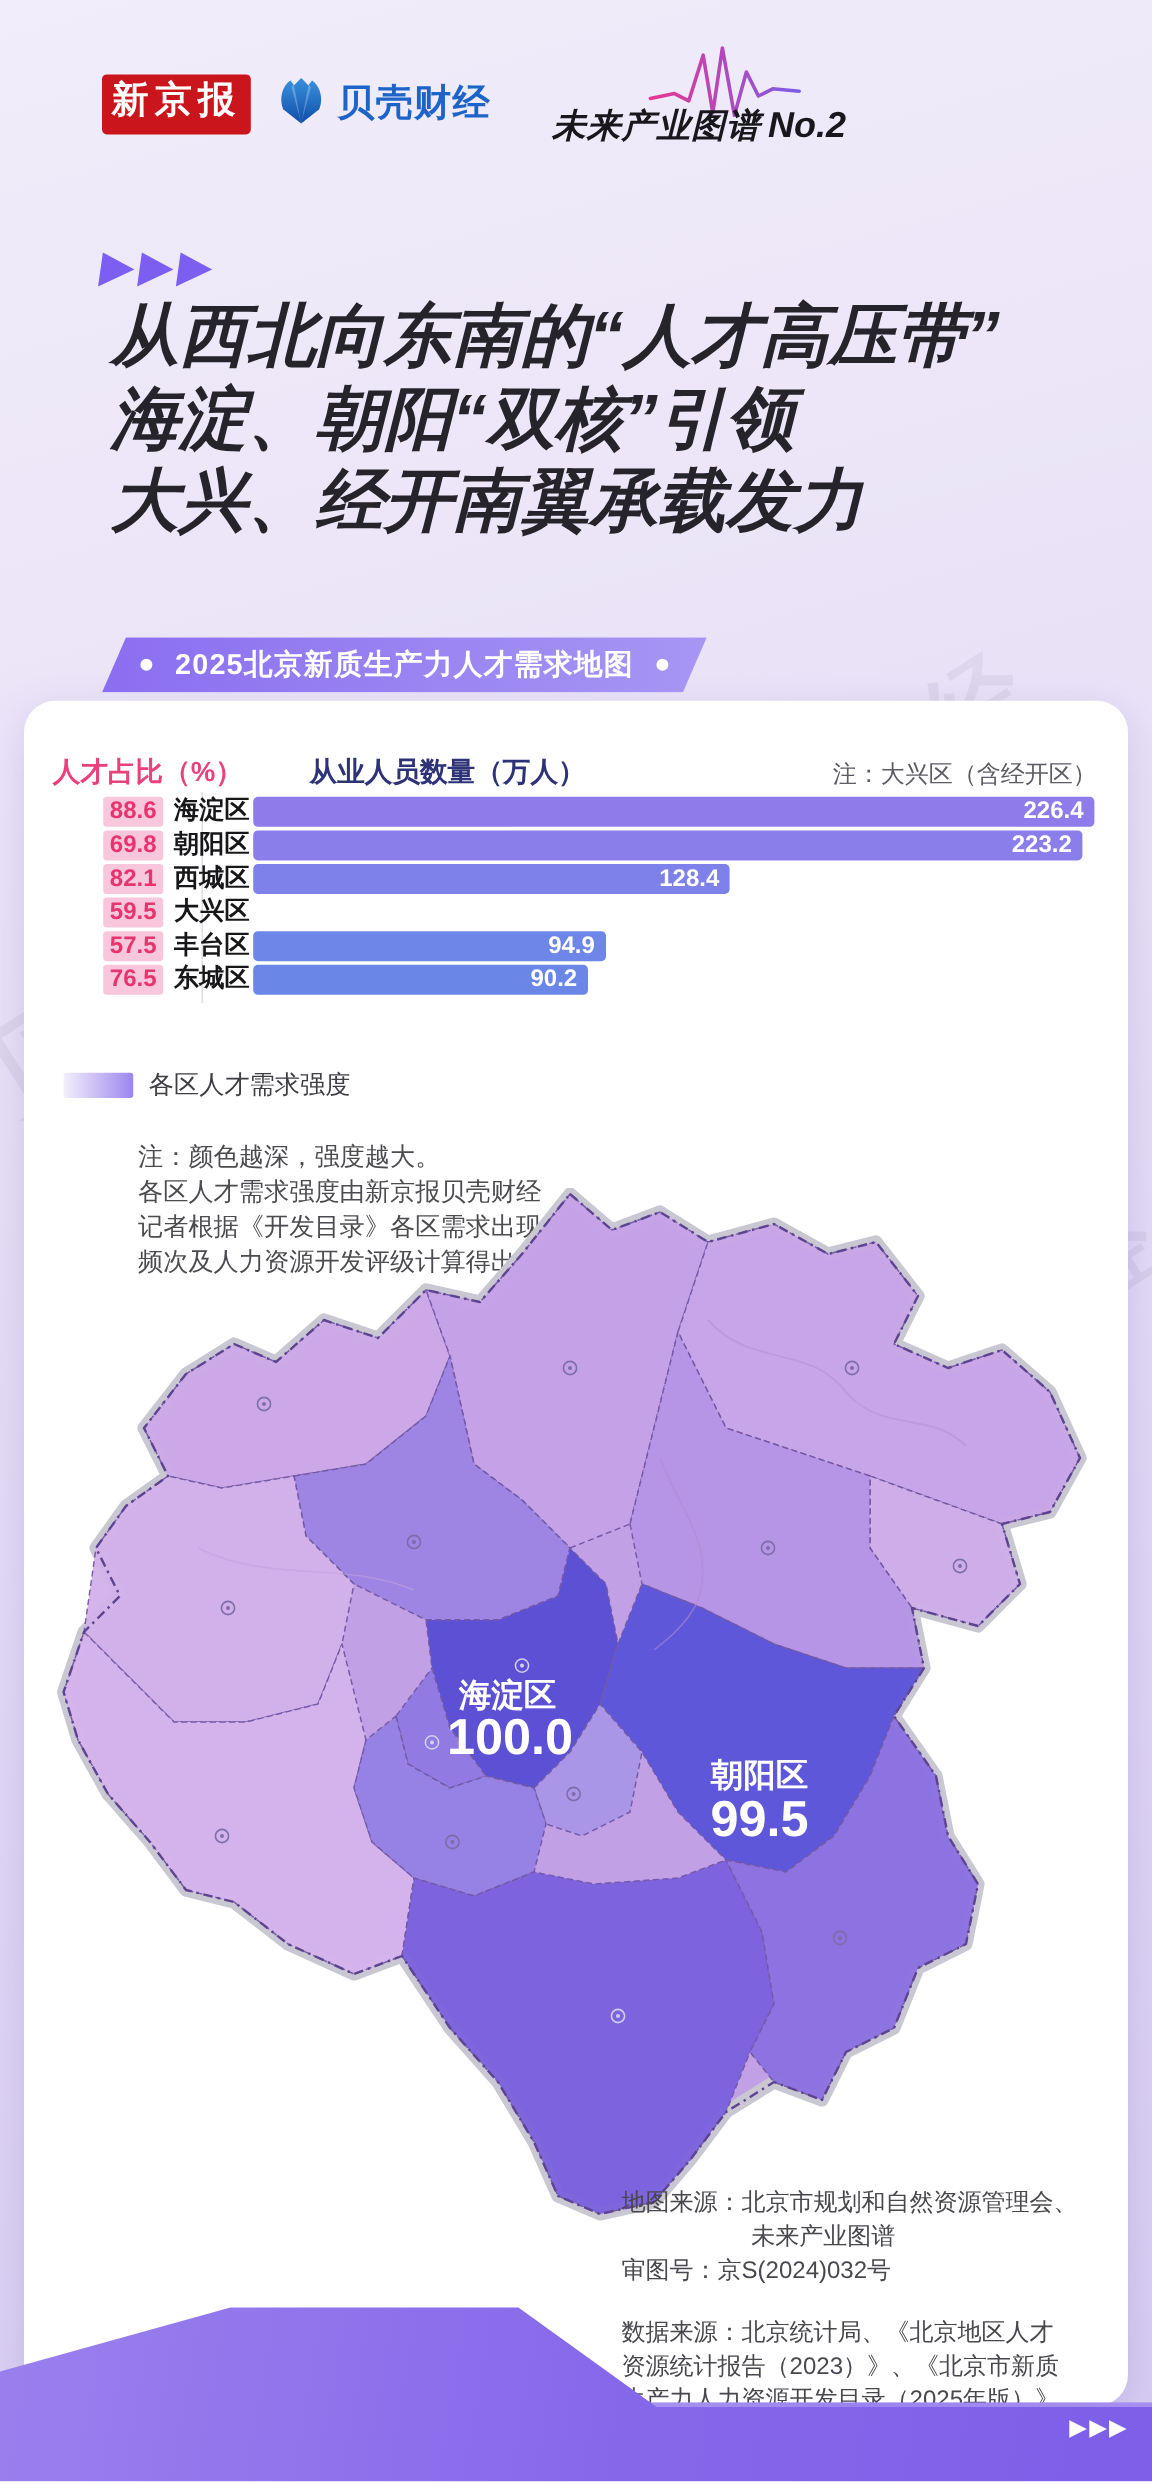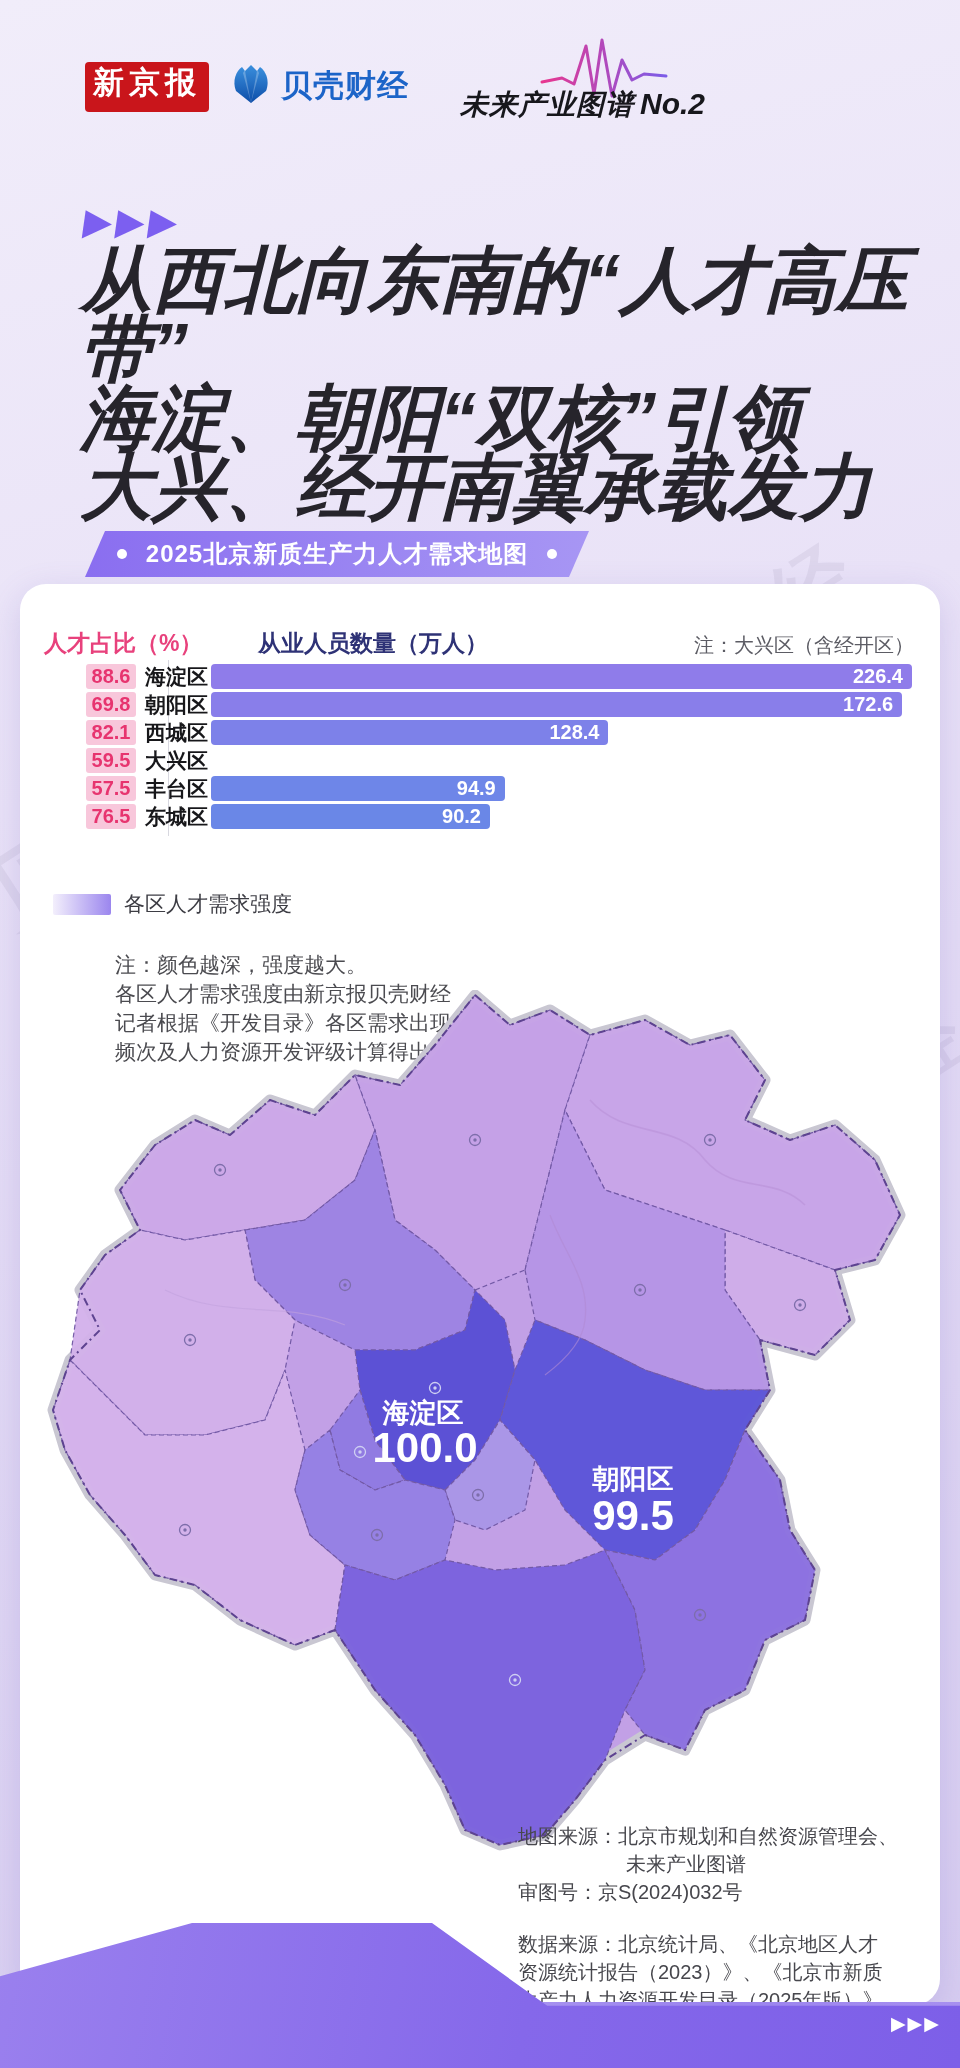--- a/index.html
+++ b/index.html
@@ -16,39 +16,39 @@
   .logo-bk .bk-txt{color:#1c64c8;font-size:31px;font-weight:800;margin-left:7px;letter-spacing:1px;}
   .series{position:absolute;left:455px;top:38px;width:250px;z-index:5;}
   .series .pulse{position:absolute;left:85px;top:0;}
   .series .s-txt{position:absolute;left:5px;top:48px;white-space:nowrap;color:#17171c;
                  font-style:italic;font-weight:900;}
   .series .s-title{font-size:28px;letter-spacing:1px;}
   .series .s-no{font-size:30px;margin-left:6px;}
   
   .arrows-top{position:absolute;left:84px;top:200px;font-size:37px;color:#7c5ff0;
               letter-spacing:4px;transform:skewX(-8deg);z-index:5;}
-  .title{position:absolute;left:80px;top:246px;width:830px;z-index:5;color:#26242b;
-         font-weight:900;font-style:italic;font-size:72px;line-height:69px;letter-spacing:0;}
+  .title{position:absolute;left:92px;top:246px;width:830px;z-index:5;color:#26242b;
+         font-weight:900;font-style:italic;font-size:57px;line-height:69px;letter-spacing:0;}
   
   .banner{position:absolute;left:85px;top:531px;width:504px;height:46px;z-index:5;
           background:linear-gradient(90deg,#8a6ef0 0%,#9a85f2 55%,#a796f4 100%);
           clip-path:polygon(20px 0,100% 0,calc(100% - 20px) 100%,0 100%);
           display:flex;align-items:center;justify-content:center;}
   .banner .b-txt{color:#fff;font-size:24px;font-weight:800;letter-spacing:1px;}
   .b-dot{position:absolute;top:18px;width:10px;height:10px;border-radius:50%;background:#fff;}
   .b-dot.l{left:32px;} .b-dot.r{right:32px;}
   
   .card{position:absolute;left:20px;top:584px;width:920px;height:1421px;background:#ffffff;
         border-radius:26px;box-shadow:0 10px 34px rgba(110,90,190,0.20);z-index:4;}
   .h-left{position:absolute;left:24px;top:44px;color:#e8417c;font-size:23px;font-weight:900;text-align:center;}
   .h-right{position:absolute;left:238px;top:44px;color:#2e3276;font-size:23px;font-weight:900;}
   .h-note{position:absolute;right:26px;top:48px;color:#5c5c64;font-size:20px;}
   .axis-line{position:absolute;left:148px;top:76px;width:1px;height:176px;background:#d8d8e0;}
   .rows{position:absolute;left:24px;top:80px;right:28px;}
-  .c-row{display:flex;align-items:center;height:25px;margin-bottom:3px;padding-left:42px;}
+  .c-row{display:flex;align-items:flex-end;height:25px;margin-bottom:3px;padding-left:42px;}
   .badge{width:50px;height:25px;border-radius:3px;background:#f8c7db;color:#e7346f;
          font-size:20px;font-weight:900;display:flex;align-items:center;justify-content:center;flex:none;}
   .dname{width:66px;margin-left:9px;font-size:21px;font-weight:900;color:#17171a;flex:none;}
   .track{flex:1;height:25px;position:relative;}
   .bar{position:absolute;left:0;top:0;height:25px;border-radius:4px;display:flex;
        align-items:center;justify-content:flex-end;}
   .bar span{color:#fff;font-size:20px;font-weight:900;padding-right:9px;}
   .legend{position:absolute;left:20px;top:306px;display:flex;align-items:center;}
   .swatch{width:58px;height:21px;border-radius:2px;background:linear-gradient(90deg,#f3effc,#9b86ee);}
   .legend span{margin-left:13px;font-size:21px;color:#3d3d44;}
@@ -144,21 +144,21 @@
             <div class="bar" style="width:100.0%;background:#8f7cea;">
               <span>226.4</span>
             </div>
           </div>
         </div>
         <div class="c-row">
           <span class="badge">69.8</span>
           <span class="dname">朝阳区</span>
           <div class="track">
             <div class="bar" style="width:98.6%;background:#897eea;">
-              <span>172.6</span>
+              <span>223.2</span>
             </div>
           </div>
         </div>
         <div class="c-row">
           <span class="badge">82.1</span>
           <span class="dname">西城区</span>
           <div class="track">
             <div class="bar" style="width:56.7%;background:#7d81e9;">
               <span>128.4</span>
             </div>

